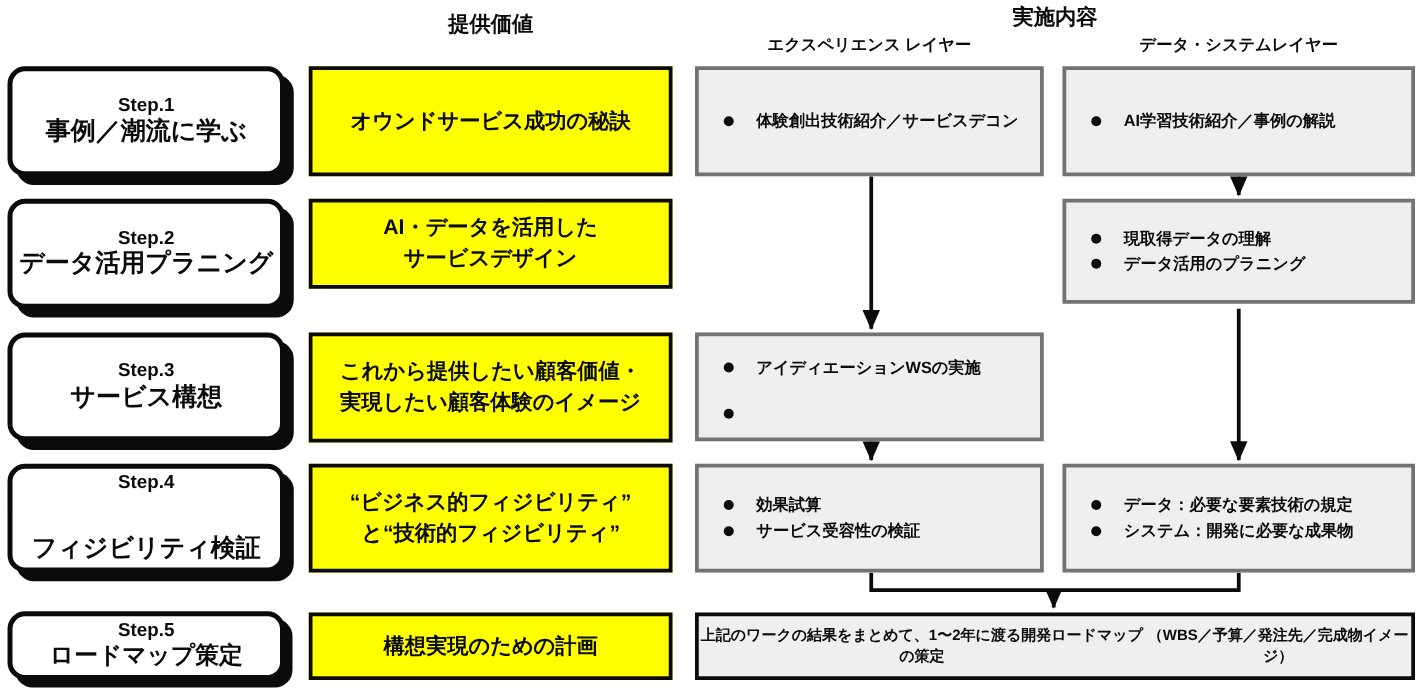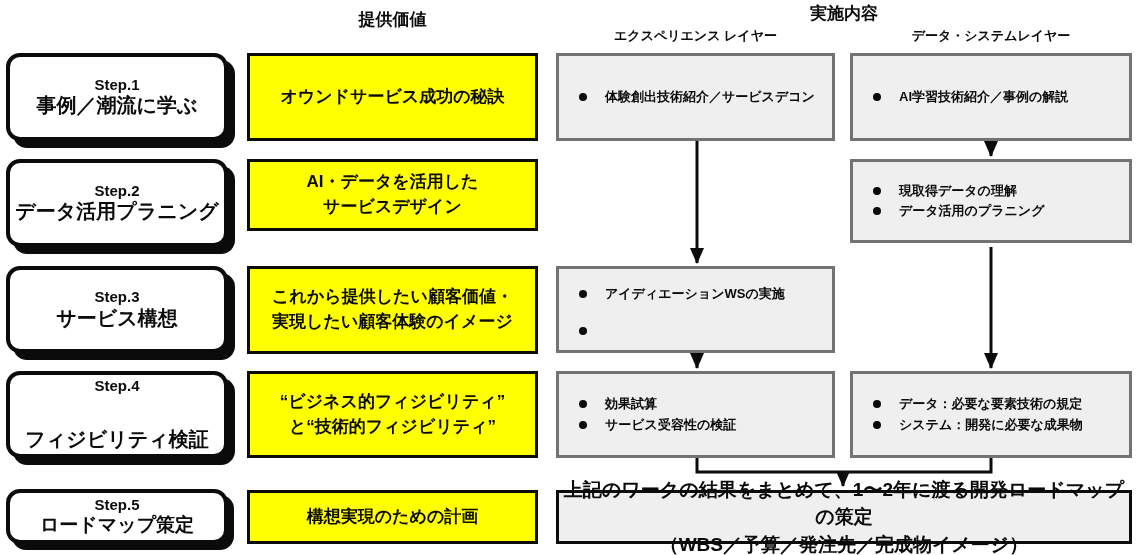--- a/index.html
+++ b/index.html
@@ -32,22 +32,22 @@
     display:flex;flex-direction:column;justify-content:center;
     padding:6px 8px 6px 20px;font-size:13px;font-weight:bold;line-height:1.55;
   }
   .col-exp{left:556px;width:279px;}
   .col-data{left:850px;width:282px;}
   .bullet-row{display:flex;align-items:flex-start;}
   .dot{width:8px;height:8px;border-radius:50%;background:#0b0b0b;margin:6px 18px 0 0;flex:none;}
   .summary-box{
     position:absolute;left:556px;width:576px;top:490px;height:54px;box-sizing:border-box;
     background:#efefef;border:3px solid #0b0b0b;
-    display:flex;flex-direction:column;align-items:center;justify-content:center;
-    text-align:center;font-size:19px;font-weight:bold;line-height:1.45;
+    display:flex;flex-direction:row;align-items:center;justify-content:center;
+    text-align:center;font-size:12px;font-weight:bold;line-height:1.45;
   }
   .connectors{position:absolute;inset:0;pointer-events:none;}
 </style>
 </head>
 <body>
 
 <div class="canvas">
 
   <div class="hdr hdr-main" style="left:247px;width:291px;top:8px;">提供価値</div>
   <div class="hdr hdr-main" style="left:556px;width:576px;top:2px;">実施内容</div>

